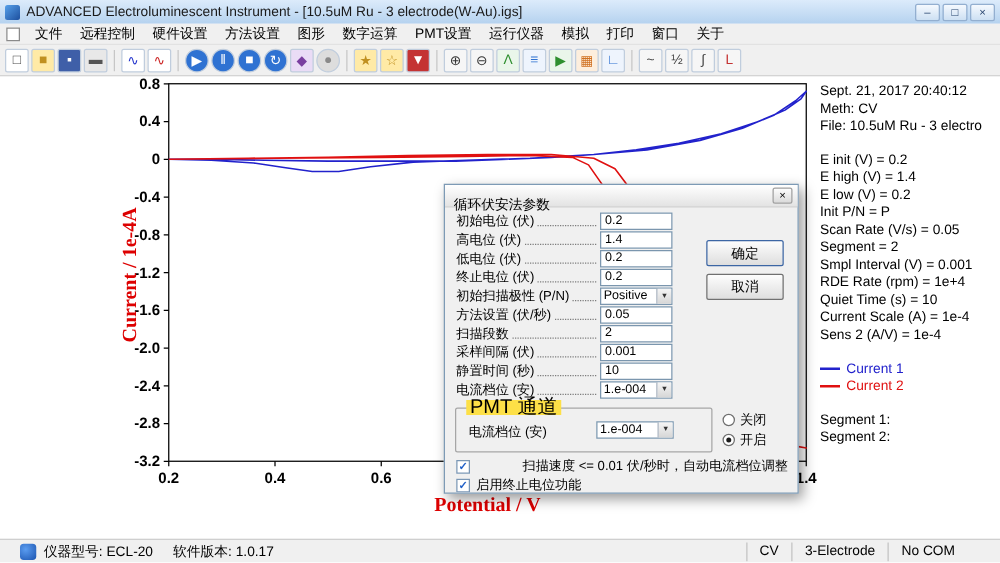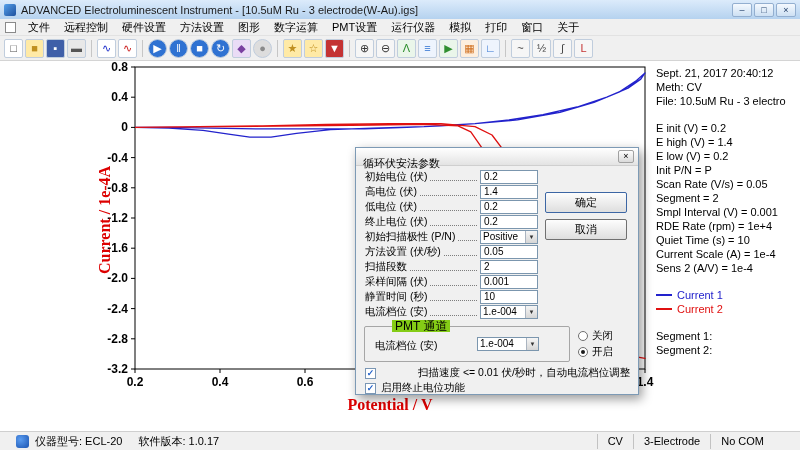--- a/index.html
+++ b/index.html
@@ -54,26 +54,26 @@
   .dlg-row{display:flex;align-items:center;height:15px;padding:0 100px 0 9px;}
   .flabel{white-space:nowrap;font-size:10.5px;}
   .leader{flex:1;border-bottom:1px dotted #7d7d7d;height:8px;margin:0 3px;min-width:6px;}
   .dlg-input{width:58px;height:14px;background:#fff;border:1px solid #7b96ae;font-size:10px;line-height:12px;
     padding-left:3px;flex:none;white-space:nowrap;overflow:hidden;}
   .dlg-select{width:58px;height:14px;background:#fff;border:1px solid #7b96ae;display:flex;flex:none;}
   .dlg-select .val{flex:1;font-size:10px;line-height:12px;padding-left:2px;white-space:nowrap;overflow:hidden;}
   .dd-arrow{width:12px;flex:none;background:linear-gradient(#f5f5f5,#d6d6d6);border-left:1px solid #aab4c0;
     font-size:6px;line-height:12px;text-align:center;color:#333;}
   .dd-arrow::before{content:"▼";}
-  .dlg-btn{position:absolute;right:11px;width:82px;height:21px;font-family:inherit;font-size:11px;
+  .dlg-btn{position:absolute;right:11px;width:62px;height:21px;font-family:inherit;font-size:11px;
     background:linear-gradient(#fdfdfd,#dedede);border:1px solid #707070;border-radius:2px;}
   #btn-ok{top:44px;border-color:#3c66a4;}
   #btn-cancel{top:71px;}
   #pmt-group{position:absolute;left:8px;top:178px;width:206px;height:36px;border:1px solid #a6a6a6;border-radius:2px;}
-  #pmt-legend{position:absolute;left:8px;top:-7px;background:#84cc16;padding:0 3px;font-size:12px;line-height:12px;margin-left:19px;}
+  #pmt-legend{position:absolute;left:8px;top:-7px;background:#fde047;padding:0 3px;font-size:16px;line-height:12px;}
   #pmt-label{position:absolute;left:10px;top:12px;font-size:10.5px;white-space:nowrap;}
   #pmt-select{position:absolute;left:112px;top:10px;width:62px;height:14px;background:#fff;border:1px solid #7b96ae;display:flex;}
   #pmt-select .val{flex:1;font-size:10px;line-height:12px;padding-left:2px;white-space:nowrap;overflow:hidden;}
   .radio-row{position:absolute;left:222px;display:flex;align-items:center;gap:4px;font-size:10.5px;white-space:nowrap;}
   #radio-off-row{top:181px;}
   #radio-on-row{top:197px;}
   .radio{width:10px;height:10px;border:1px solid #6f6f6f;border-radius:50%;background:#fff;flex:none;position:relative;}
   .radio.sel::after{content:"";position:absolute;left:2px;top:2px;width:4px;height:4px;border-radius:50%;background:#1a1a1a;}
   .cb-row{position:absolute;left:9px;display:flex;align-items:center;gap:5px;font-size:10.5px;white-space:nowrap;}
   #cb1{top:218px;gap:42px;}

